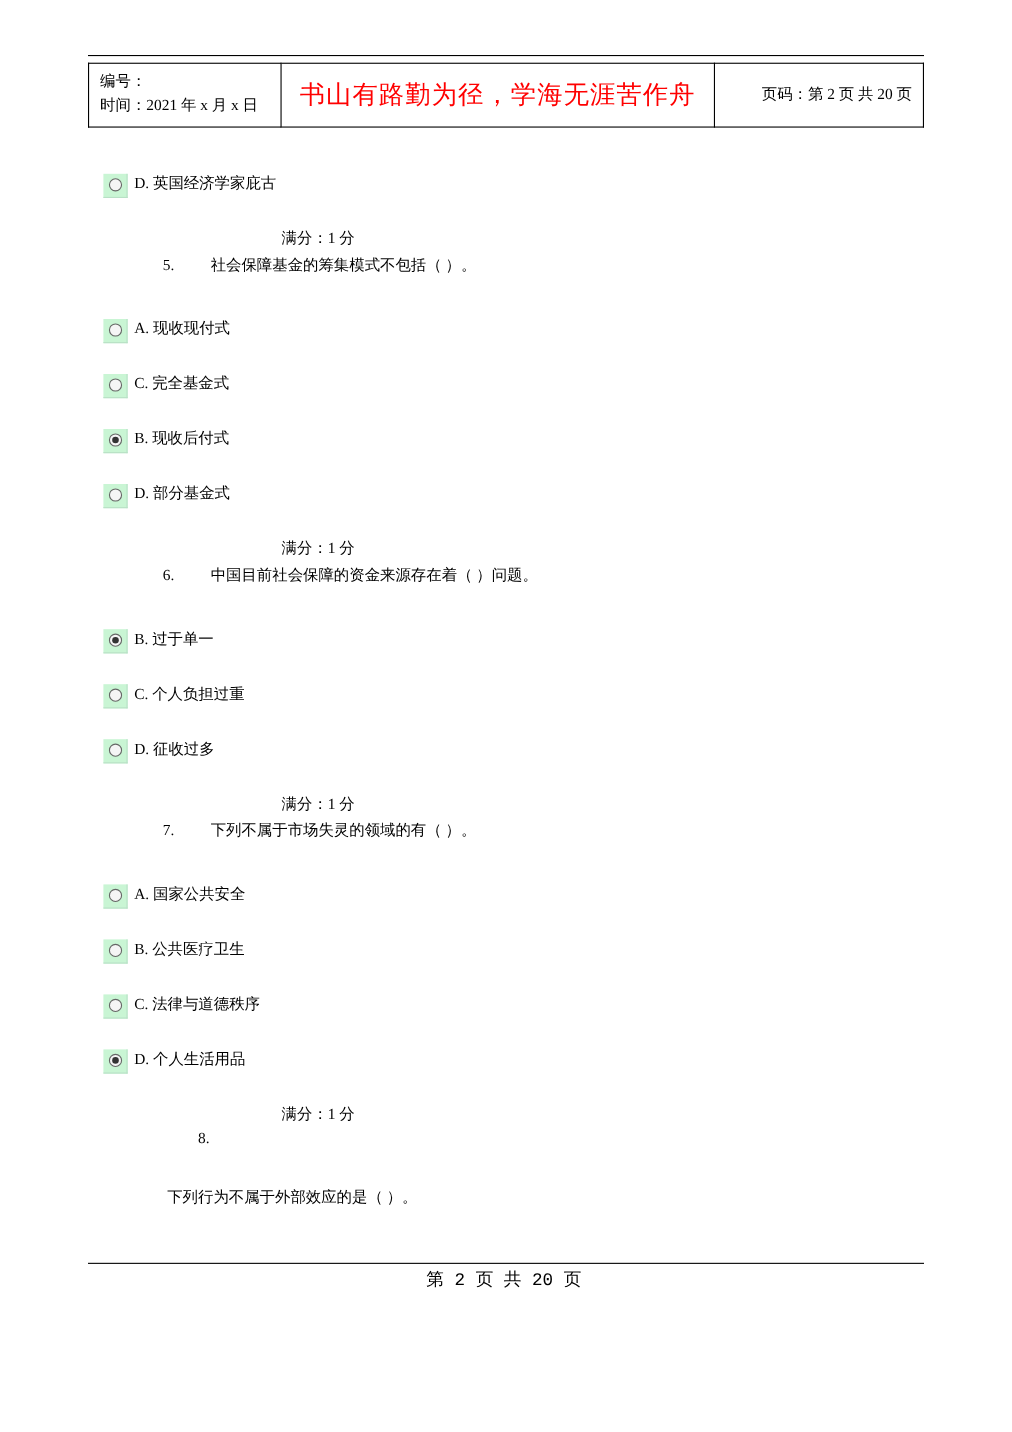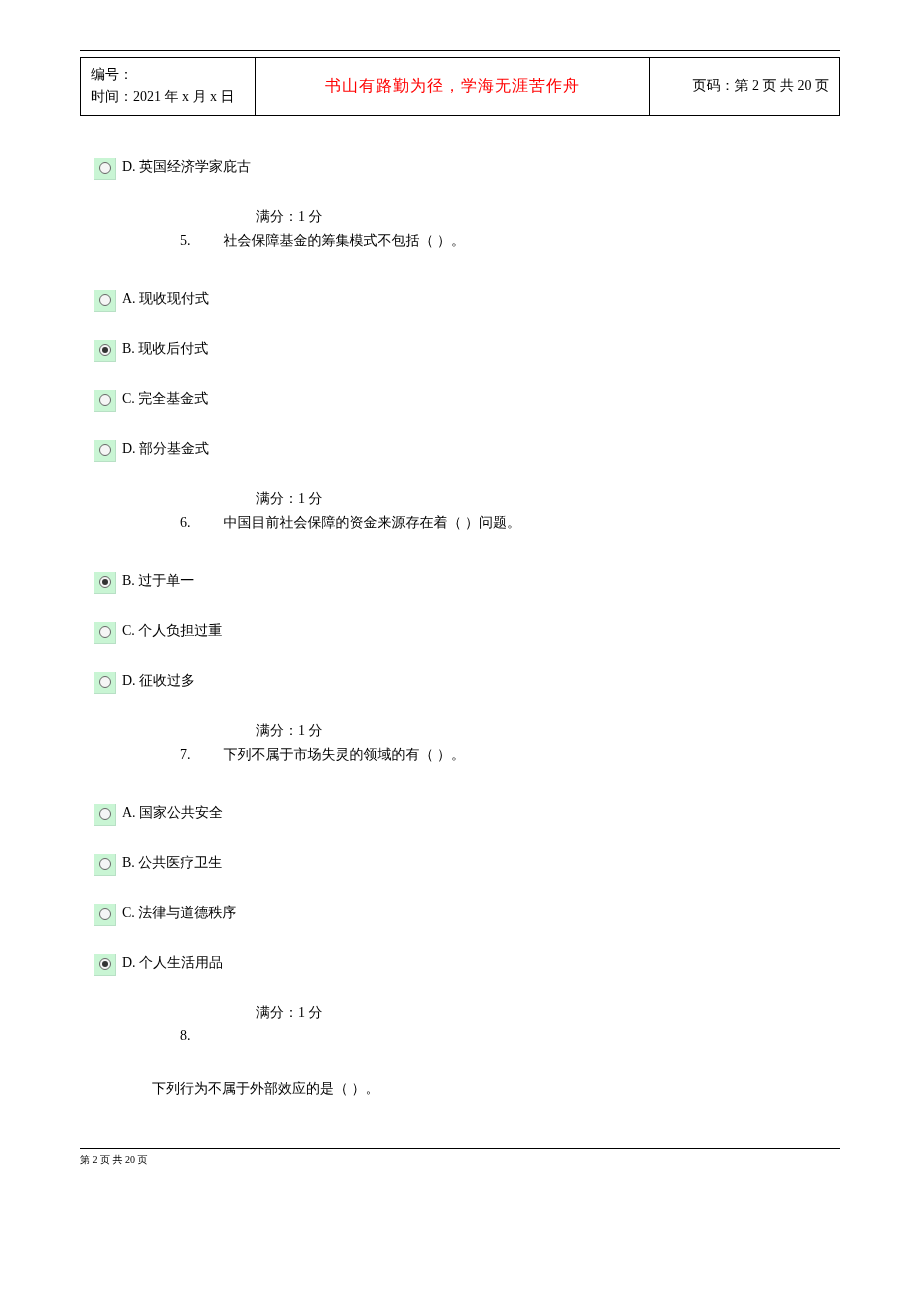--- a/index.html
+++ b/index.html
@@ -38,21 +38,21 @@
       width: 23%;
       font-family: "SimSun", "宋体", serif;
       font-size: 14px;
       line-height: 1.6;
     }
     .header-cell-center {
       width: 52%;
       text-align: center;
       color: #ff0000;
       font-family: "SimHei", "黑体", sans-serif;
-      font-size: 16px;
+      font-size: 23px;
       letter-spacing: 1px;
     }
     .header-cell-right {
       width: 25%;
       font-family: "SimSun", "宋体", serif;
       font-size: 14px;
       text-align: right;
     }
     .option-row {
       display: flex;
@@ -92,21 +92,21 @@
       font-family: "SimSun", "宋体", serif;
       font-size: 14px;
     }
     .score-line {
       margin-left: 176px;
       font-family: "SimSun", "宋体", serif;
       font-size: 14px;
       margin-bottom: 6px;
     }
     .question-line {
-      margin-left: 100px;
+      margin-left: 68px;
       font-family: "SimSun", "宋体", serif;
       font-size: 14px;
       margin-bottom: 40px;
     }
     .question-number {
       display: inline-block;
       width: 40px;
     }
     .question-line-8 {
       margin-left: 100px;
@@ -119,23 +119,23 @@
       font-family: "SimSun", "宋体", serif;
       font-size: 14px;
       margin-bottom: 44px;
     }
     .footer-rule {
       border-top: 1px solid #000;
       margin-top: 50px;
       margin-bottom: 4px;
     }
     .footer-text {
-      text-align: left;
-      font-family: Liberation Serif, serif;
-      font-size: 10px;
+      text-align: center;
+      font-family: Liberation Mono, monospace;
+      font-size: 16px;
       padding-right: 4px;
     }
   </style>
 </head>
 <body>
 
 <div class="page-container">
 
   <div class="top-rule"></div>
 
@@ -165,29 +165,29 @@
     <span>社会保障基金的筹集模式不包括（     ）。</span>
   </div>
   <div class="option-row">
     <div class="radio-box">
         <div class="radio-circle"></div>
       </div>
     <span class="option-text">A.  现收现付式</span>
   </div>
   <div class="option-row">
     <div class="radio-box">
+        <div class="radio-circle"></div>
+      </div>
+    <span class="option-text">C.  完全基金式</span>
+  </div>
+  <div class="option-row">
+    <div class="radio-box">
         <div class="radio-circle selected"></div>
       </div>
     <span class="option-text">B.  现收后付式</span>
-  </div>
-  <div class="option-row">
-    <div class="radio-box">
-        <div class="radio-circle"></div>
-      </div>
-    <span class="option-text">C.  完全基金式</span>
   </div>
   <div class="option-row">
     <div class="radio-box">
         <div class="radio-circle"></div>
       </div>
     <span class="option-text">D.  部分基金式</span>
   </div>
 
   <div class="score-line">满分：1      分</div>
   <div class="question-line">

